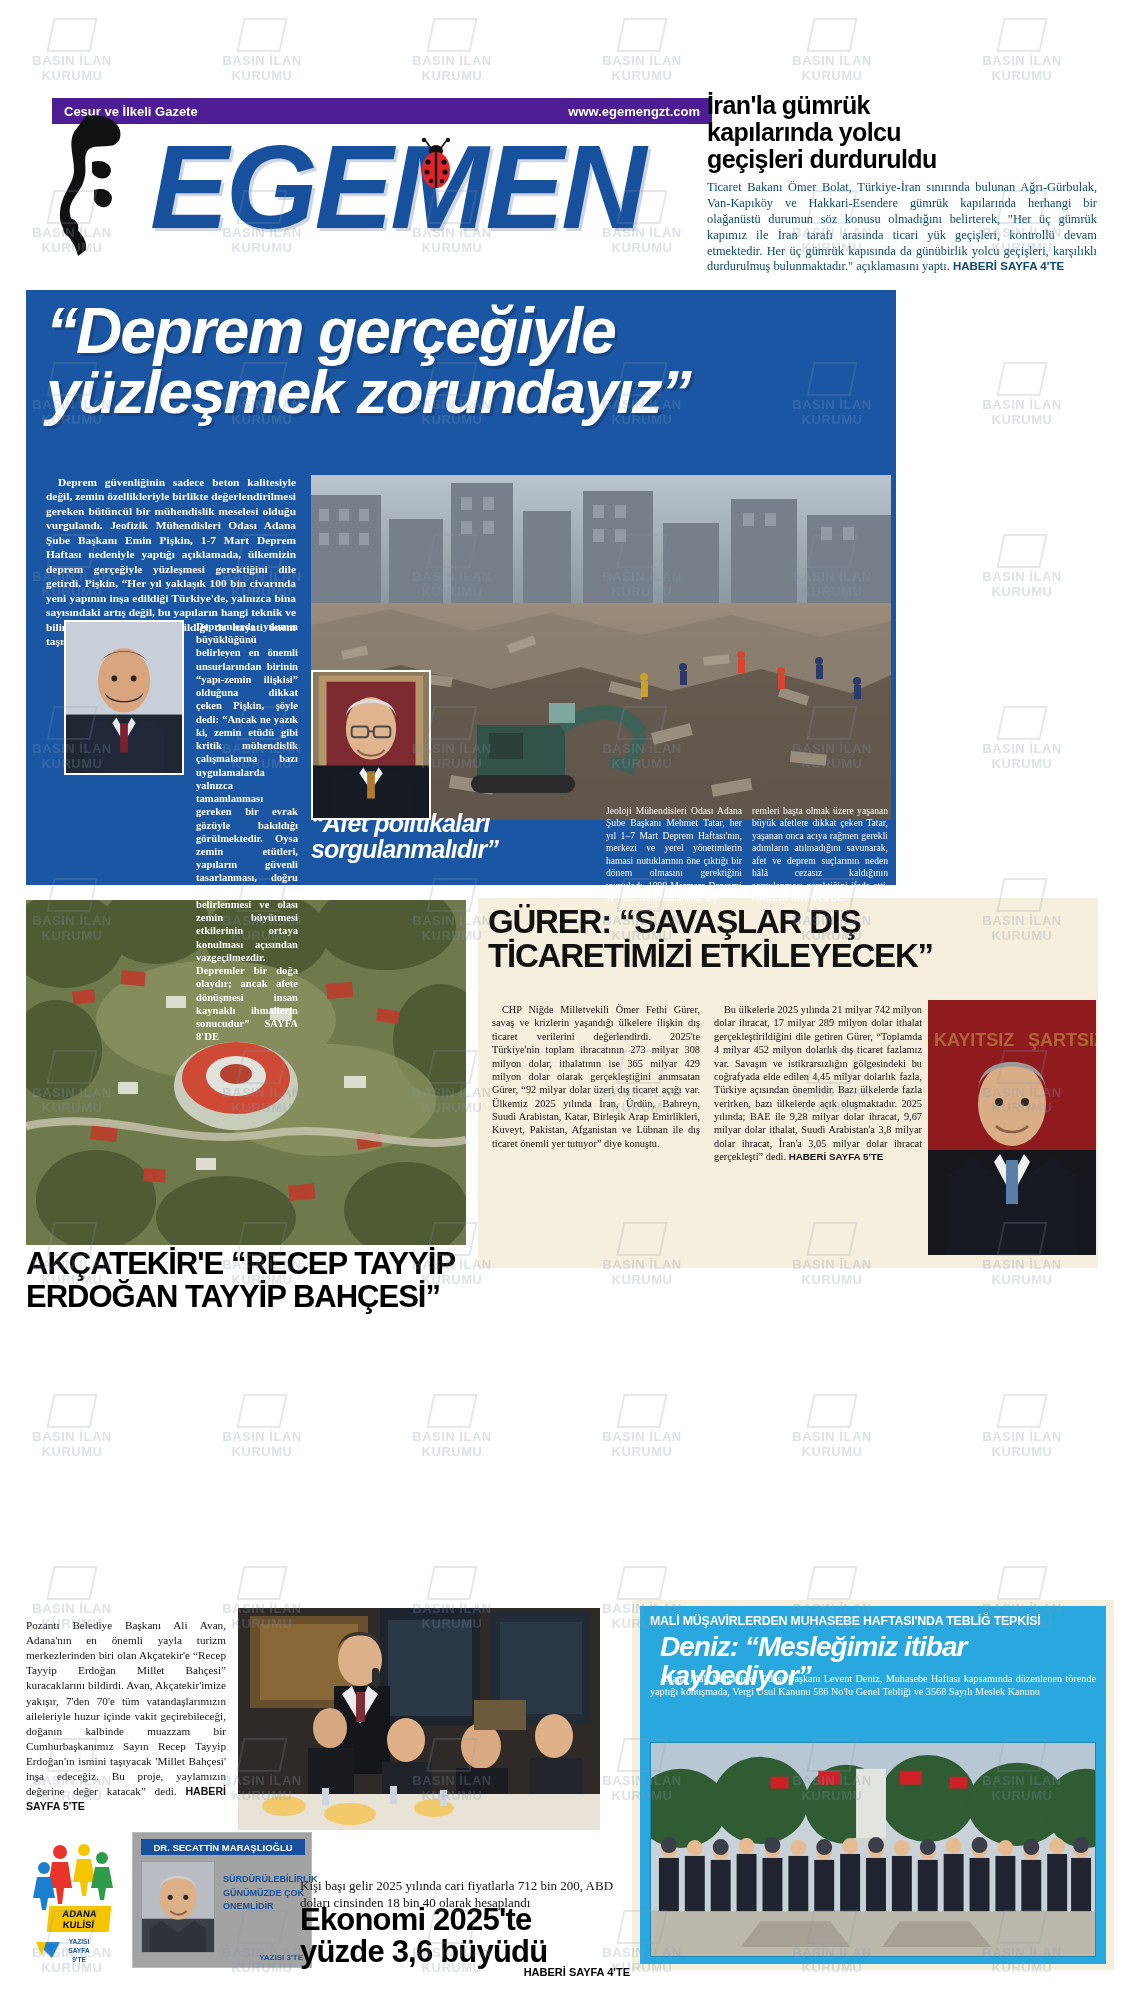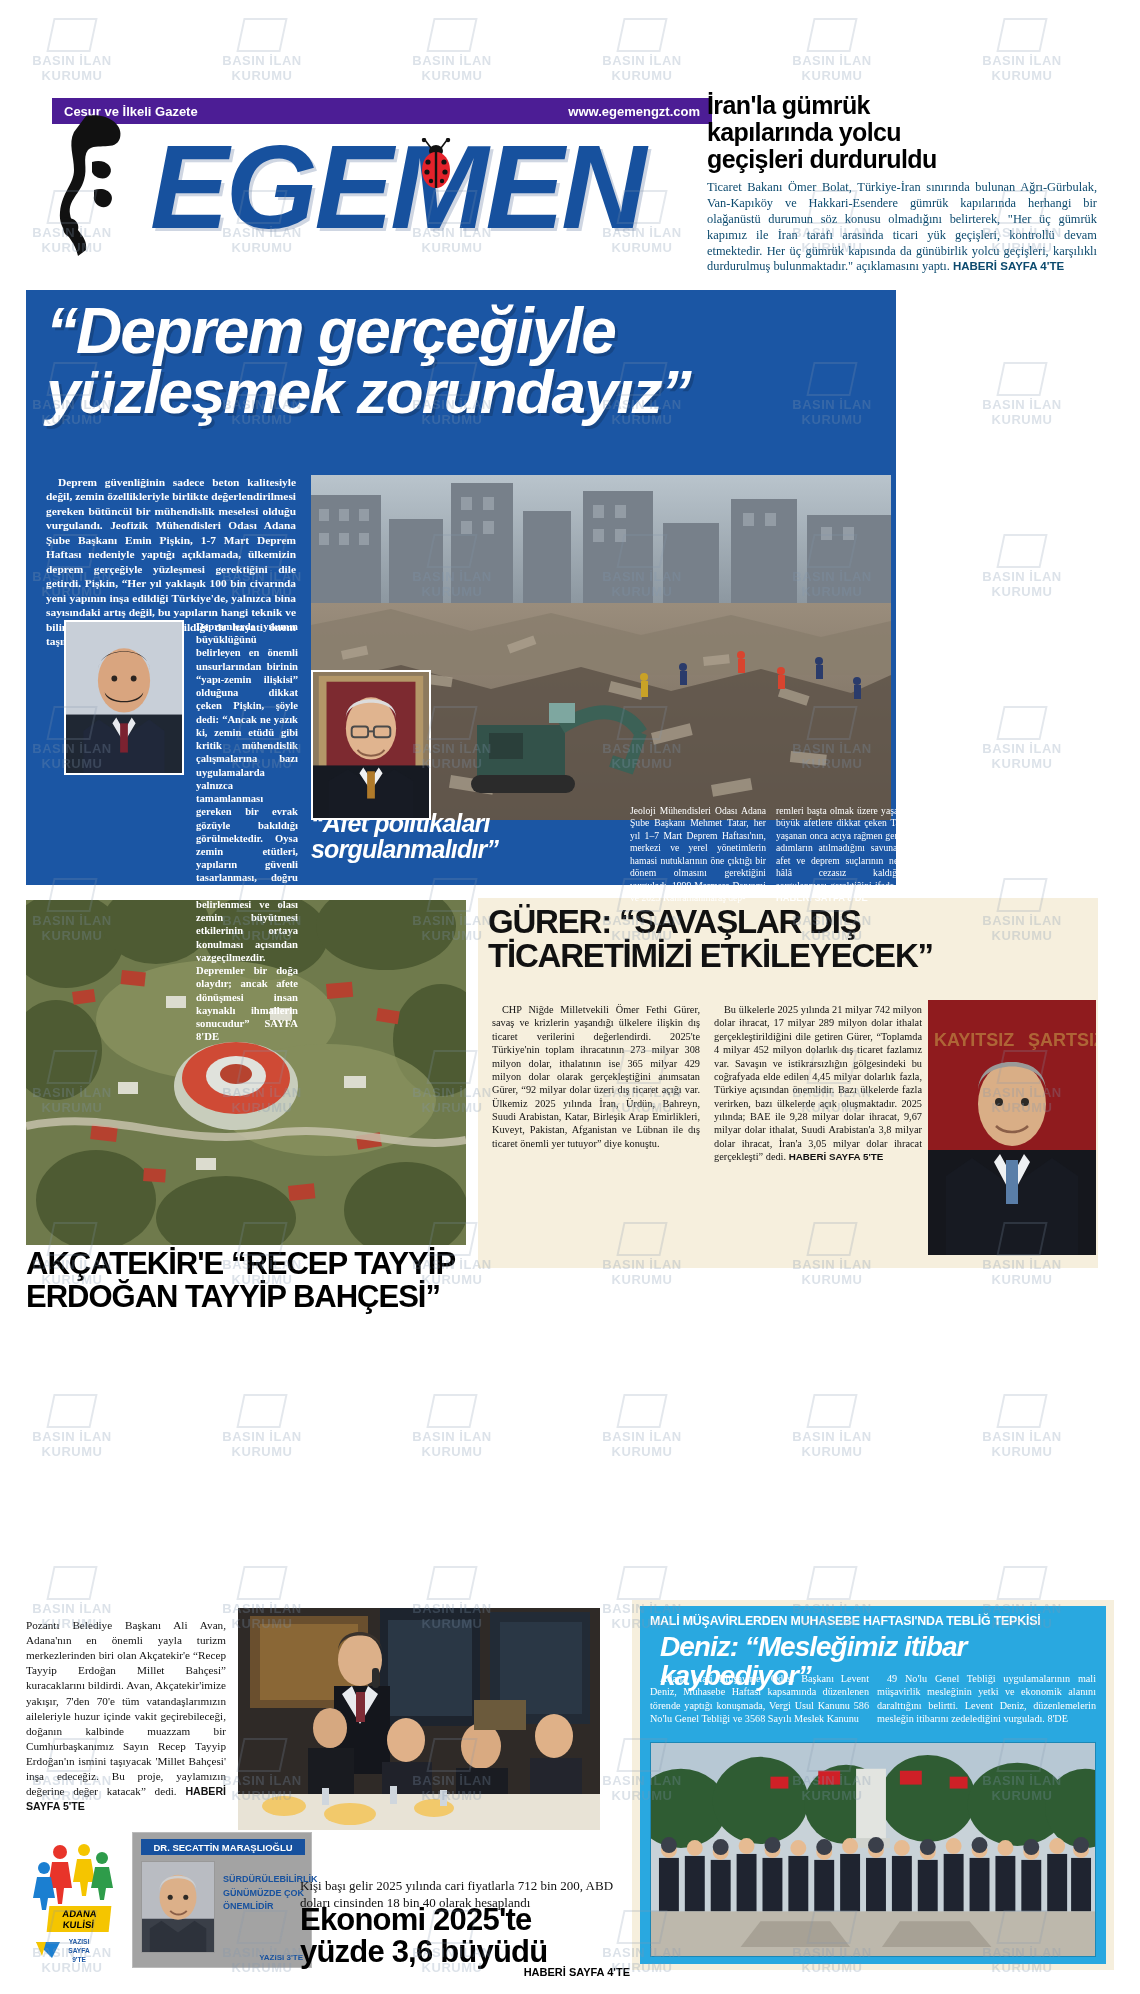--- a/index.html
+++ b/index.html
@@ -69,21 +69,21 @@
   .lead-photo-main{position:absolute;left:285px;top:185px;width:580px;height:345px;overflow:hidden;}
   .lead-portrait{position:absolute;left:38px;top:330px;width:120px;height:155px;
        border:2px solid #fff;overflow:hidden;}
   .lead-col2{position:absolute;left:170px;top:330px;width:102px;color:#fff;
        font-family:"Liberation Serif",serif;font-weight:bold;font-size:10.6px;line-height:1.25;text-align:justify;}
   .afet{position:absolute;left:285px;top:520px;width:290px;}
   .afet div{font-family:"Liberation Sans",sans-serif;font-weight:bold;font-style:italic;color:#fff;
        font-size:25px;line-height:1.04;letter-spacing:-.8px;}
   .sub-portrait{position:absolute;left:285px;top:380px;width:120px;height:150px;
        border:2px solid #fff;overflow:hidden;z-index:3;}
-  .afetcols{position:absolute;left:604px;top:515px;width:282px;display:flex;gap:10px;color:#fff;
+  .afetcols{position:absolute;left:580px;top:515px;width:282px;display:flex;gap:10px;color:#fff;
        font-family:"Liberation Serif",serif;font-size:9.6px;line-height:1.3;text-align:justify;}
   .afetcols > div{flex:1;}
   .afetcols b{font-family:"Liberation Sans",sans-serif;font-size:9.4px;}
 
   
   .akp{position:absolute;left:26px;top:900px;width:440px;height:345px;overflow:hidden;}
   .akh{position:absolute;left:26px;top:1248px;width:450px;}
   .akh div{font-family:"Liberation Sans",sans-serif;font-weight:bold;font-size:31px;
        line-height:1.06;color:#000;letter-spacing:-1px;}
 
@@ -745,23 +745,20 @@
 <div class="eco-page">HABERİ SAYFA 4'TE</div>
 
 <div class="deniz"></div>
 <div class="deniz-in"></div>
 <div class="dkicker">MALİ MÜŞAVİRLERDEN MUHASEBE HAFTASI'NDA TEBLİĞ TEPKİSİ</div>
 <div class="dhead">Deniz: “Mesleğimiz itibar kaybediyor”</div>
 <div class="dcols">
   <div>
       <p>Adana Mali Müşavirler Odası Başkanı Levent Deniz, Muhasebe Haftası kapsamında düzenlenen törende yaptığı konuşmada, Vergi Usul Kanunu 586 No'lu Genel Tebliği ve 3568 Sayılı Meslek Kanunu</p>
     </div>
-  <div>
-      <p>49 No'lu Genel Tebliği uygulamalarının mali müşavirlik mesleğinin yetki ve ekonomik alanını daralttığını belirtti. Levent Deniz, düzenlemelerin mesleğin itibarını zedelediğini vurguladı.  8'DE</p>
-    </div>
 </div>
 <div class="dphoto">
   <svg viewBox="0 0 446 215" class="ph" preserveAspectRatio="none">
     <rect width="446" height="215" fill="#c8d2d8"></rect>
     <rect width="446" height="70" fill="#b7c8d4"></rect>
     <g fill="#2f5c33">
       <ellipse cx="30" cy="66" rx="46" ry="40"></ellipse>
         <ellipse cx="110" cy="58" rx="48" ry="44"></ellipse>
       <ellipse cx="196" cy="62" rx="42" ry="40"></ellipse>
         <ellipse cx="278" cy="56" rx="48" ry="44"></ellipse>

